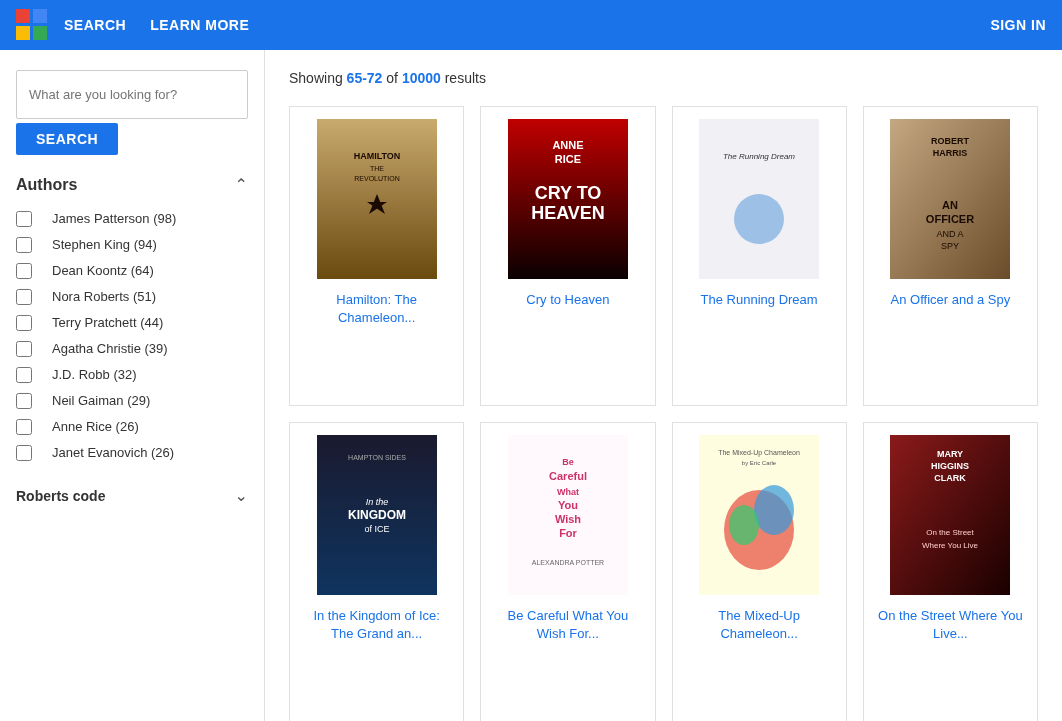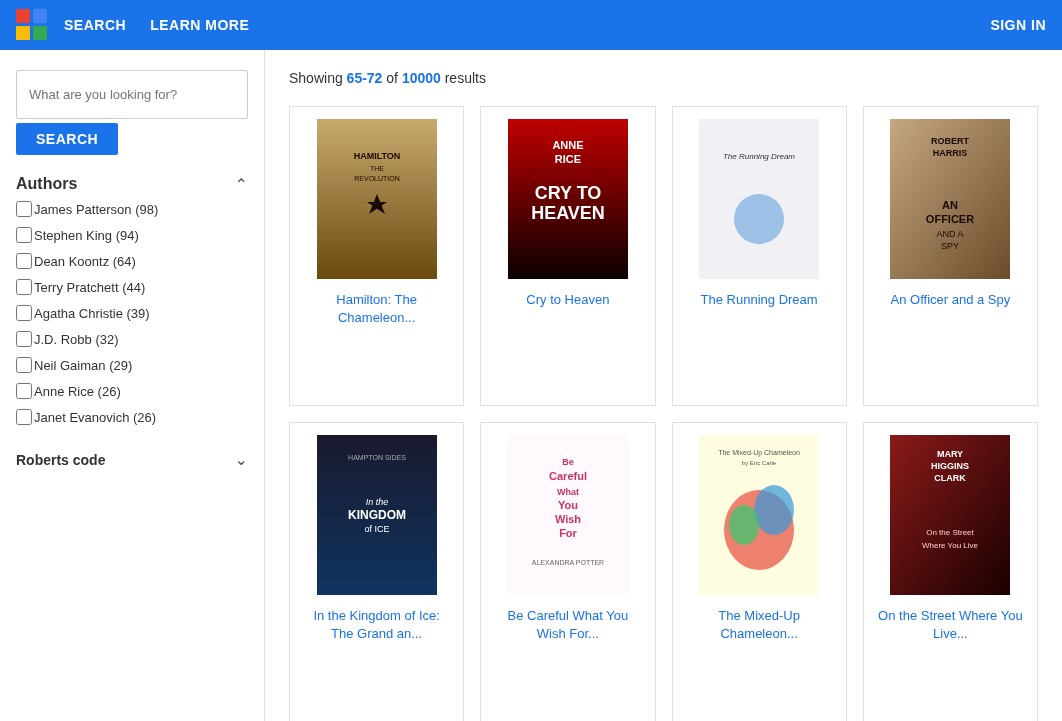--- a/index.html
+++ b/index.html
@@ -73,35 +73,34 @@
       font-weight: bold;
       cursor: pointer;
       margin-top: 4px;
       border-radius: 2px;
       letter-spacing: 0.5px;
     }
 
     .filter-section { margin-top: 20px; }
     .filter-header {
       display: flex;
-      align-items: flex-start;
+      align-items: center;
       justify-content: space-between;
-      margin-bottom: 2px;
+      margin-bottom: 12px;
       cursor: pointer;
     }
     .filter-title {
       font-size: 16px;
       font-weight: bold;
       color: #333;
     }
     .chevron { font-size: 16px; color: #555; }
     .filter-item {
       display: flex;
-      align-items: center;
-      gap: 2px;
+      gap: 20px;
       padding: 5px 0;
       cursor: pointer;
     }
     .filter-item input[type="checkbox"] {
       width: 16px;
       height: 16px;
       cursor: pointer;
     }
     .filter-label { font-size: 13px; color: #333; }
 
@@ -189,20 +188,24 @@
       <input type="checkbox" style="">
       <span class="filter-label">James Patterson (98)</span>
     </div>
           <div class="filter-item">
       <input type="checkbox" style="">
       <span class="filter-label">Stephen King (94)</span>
     </div>
           <div class="filter-item">
       <input type="checkbox" style="">
       <span class="filter-label">Dean Koontz (64)</span>
+    </div>
+          <div class="filter-item">
+      <input type="checkbox" style="">
+      <span class="filter-label">Nora Roberts (51)</span>
     </div>
           <div class="filter-item">
       <input type="checkbox" style="">
       <span class="filter-label">Terry Pratchett (44)</span>
     </div>
           <div class="filter-item">
       <input type="checkbox" style="">
       <span class="filter-label">Agatha Christie (39)</span>
     </div>
           <div class="filter-item">

